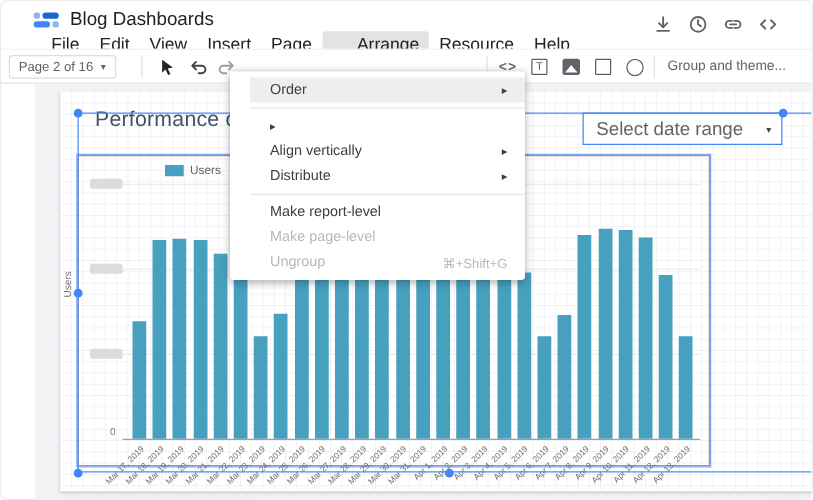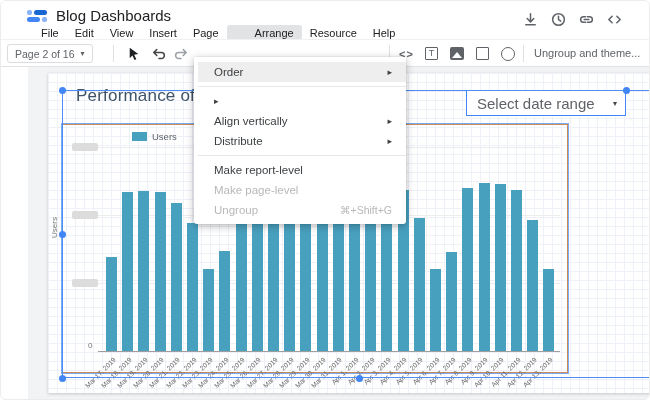--- a/index.html
+++ b/index.html
@@ -11,21 +11,21 @@
   }
   
   .header { position:absolute; left:0; top:0; width:650px; height:38px; background:#fff; }
   .logo { position:absolute; left:26px; top:9px; width:20px; height:15px; display:flex; flex-direction:column; gap:2px; }
   .logo .row { display:flex; gap:2px; }
   .logo .nub  { width:5px; height:5px; border-radius:2px; background:#8ab4f8; }
   .logo .bar1 { width:13px; height:5px; border-radius:2.5px; background:#1967d2; }
   .logo .bar2 { width:13px; height:5px; border-radius:2.5px; background:#4285f4; }
   .app-title { position:absolute; left:55px; top:6px; font-size:15px; color:#202124; }
   .menubar { position:absolute; left:32px; top:24px; display:flex; }
-  .menubar .mitem { font-size:11px; color:#202124; padding:2px 8px; border-radius:3px; cursor:default;text-align:right; }
+  .menubar .mitem { font-size:14px; color:#202124; padding:2px 8px; border-radius:3px; cursor:default;text-align:right; }
   .menubar .mitem.active { background:#e2e3e5;padding-left:28px; }
   .hdr-icons { position:absolute; right:28px; top:10px; display:flex; gap:11px; }
   .hdr-icons .ico { width:17px; height:17px; }
   .ico svg { width:100%; height:100%; stroke:#5f6368; fill:none; stroke-width:1.6; stroke-linecap:round; stroke-linejoin:round; }
   
   .toolbar { position:absolute; left:0; top:38px; width:650px; height:28px; background:#fff; border-bottom:1px solid #e3e3e3; border-top:1px solid #f1f1f1; }
   .page-select { position:absolute; left:6px; top:4px; height:19px; border:1px solid #dadce0; border-radius:3px; display:flex; align-items:center; gap:6px; padding:0 7px; font-size:10.5px; color:#5f6368; }
   .vdiv { position:absolute; top:5px; width:1px; height:17px; background:#e0e0e0; }
   .tb-ico { position:absolute; top:5px; width:17px; height:17px; }
   .shape-rect { position:absolute; top:7px; width:13px; height:13px; border:1.5px solid #5f6368; border-radius:1px; }
@@ -58,22 +58,22 @@
   .ylab { position:absolute; left:-4px; top:150px; font-size:8px; color:#757575; transform:rotate(-90deg); }
   .bar { position:absolute; width:11px; }
   .xlabel { position:absolute; width:48px; font-size:6.8px; color:#6d6d6d; text-align:right; transform:rotate(-45deg); transform-origin:100% 0; white-space:nowrap; }
   
   .sel-bbox { position:absolute; left:14px; top:17px; width:594px; height:288px; border:1px solid #4c8df6; z-index:10; pointer-events:none; }
   .handle { position:absolute; width:7px; height:7px; border-radius:50%; background:#4285f4; z-index:11; }
   .date-range { position:absolute; left:418px; top:17px; width:160px; height:26px; background:#fff; border:1.5px solid #4285f4; z-index:5; display:flex; align-items:center; }
   .date-range .dr-text { font-size:15px; color:#5f6368; margin-left:10px; flex:1; }
   .date-range .dr-caret { font-size:8px; color:#444; margin-right:8px; }
   
-  .menu { position:absolute; left:193px; top:56px; width:212px; background:#fff; z-index:50;
-          box-shadow:0 2px 8px rgba(0,0,0,.28), 0 0 2px rgba(0,0,0,.12); border-radius:0 0 3px 3px; padding:5px 0 4px 4px; }
+  .menu { position:absolute; left:183px; top:56px; width:236px; background:#fff; z-index:50;
+          box-shadow:0 2px 8px rgba(0,0,0,.28), 0 0 2px rgba(0,0,0,.12); border-radius:0 0 3px 3px; padding:5px 0 4px 16px; }
   .menu-row { position:relative; height:20px; display:flex; align-items:center; font-size:11.5px; color:#3c4043; padding:0 14px 0 16px; }
   .menu-row.hovered { background:#eeeeee; }
   .menu-row.disabled { color:#b8b8b8; }
   .menu-row .lbl { flex:1; }
   .menu-row .sc { font-size:10.5px; color:#3c4043; }
   .menu-row.disabled .sc { color:#b8b8b8; }
   .menu-row .sub { font-size:9px; color:#3c4043; }
   .menu-div { height:1px; background:#e6e6e6; margin:4px 0; }
   .hl-box { position:absolute; left:4px; top:-2px; width:64px; height:24px; border:3px solid #eba94b; border-radius:5px; z-index:2; }
 </style>
@@ -150,21 +150,21 @@
   </span>
   <div class="vdiv" style="left:388px"></div>
   <span class="embed-txt" style="left:398px">&lt;&gt;</span>
   <span class="text-tool" style="left:424px">T</span>
   <span class="img-tool" style="left:449px">
       <span class="mtn"></span>
     </span>
   <span class="shape-rect" style="left:475px"></span>
   <span class="shape-circ" style="left:500px"></span>
   <div class="vdiv" style="left:522px"></div>
-  <span class="layout-theme">Ungroup and theme...</span>
+  <span class="layout-theme">Group and theme...</span>
 </div>
 
 <div class="workspace">
   <div class="page">
     <div class="report-title">Performance of b</div>
 
     <div class="chart-box"></div>
     <div class="legend">
       <div class="sw" id="legend-swatch" style="background: rgb(72, 160, 191);"></div>
       <div class="lt">Users</div>

